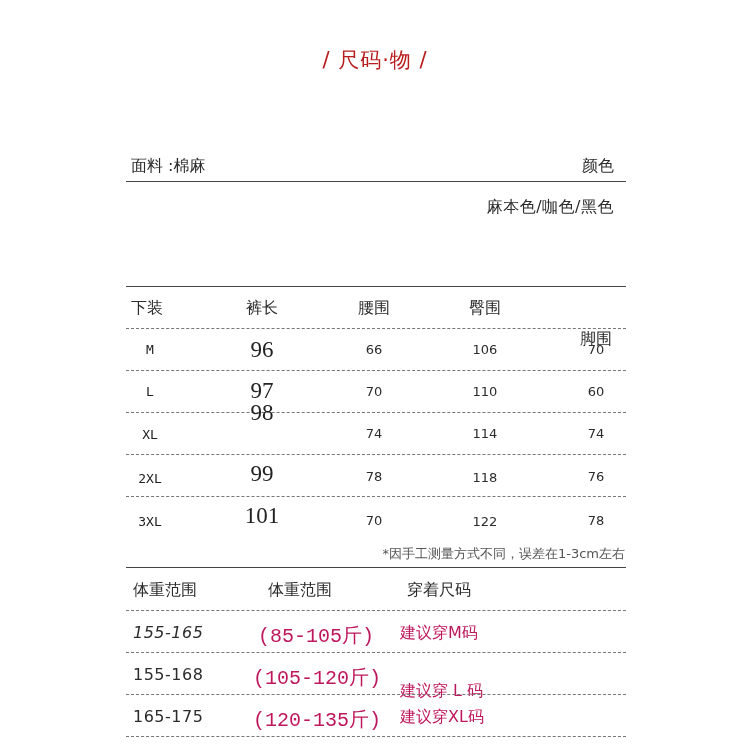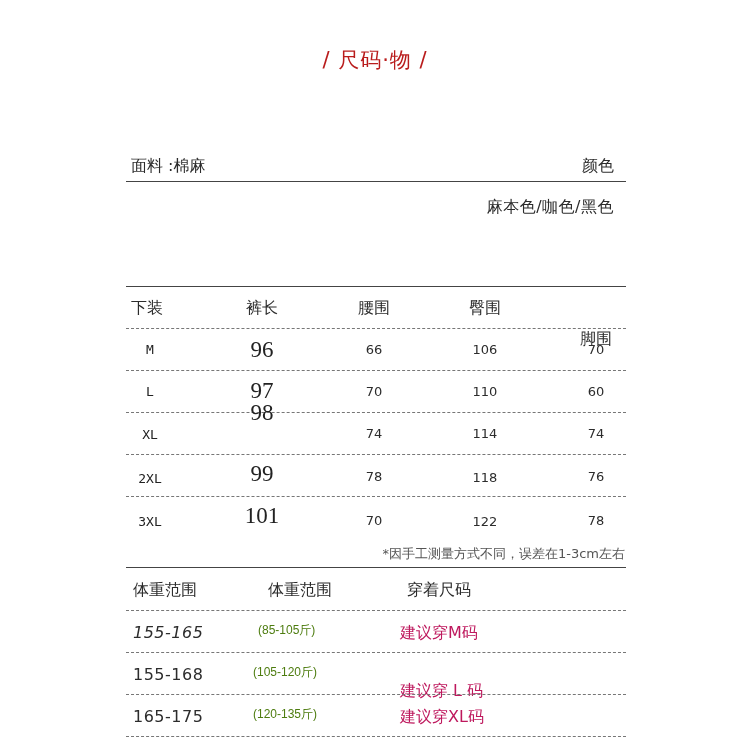--- a/index.html
+++ b/index.html
@@ -14,21 +14,21 @@
     .solid { border-top: 1.5px solid #444; }
     .dashed { border-top: 1.5px dashed #777; }
     .cell { position: absolute; text-align: center; white-space: nowrap; }
     .hdr { font-size: 16px; color: #2c2c2c; }
     .size { font-size: 13px; font-family: "DejaVu Sans Mono", monospace; color: #222; }
     .big { font-size: 23px; font-family: "Liberation Serif", serif; color: #222; }
     .num { font-size: 13px; color: #2c2c2c; }
     .note { top: 545px; right: 125px; font-size: 13px; color: #555; }
     .h2 { font-size: 16px; color: #2c2c2c; }
     .rng { font-size: 16px; color: #2c2c2c; letter-spacing: 0.5px; }
-    .wt { font-size: 12px; font-family: Liberation Sans, sans-serif; color: #4d7c0f; }
+    .wt { font-size: 20px; font-family: Liberation Mono, monospace; color: #be185d; }
     .rec { font-size: 16px; color: #be185d; }
   </style>
 </head>
 <body>
 
 <div class="abs title">/ 尺码·物 /</div>
 
 <div class="abs fabric">面料 :棉麻</div>
 <div class="abs color-label">颜色</div>
 <div class="hline solid" style="top:181px;"></div>

